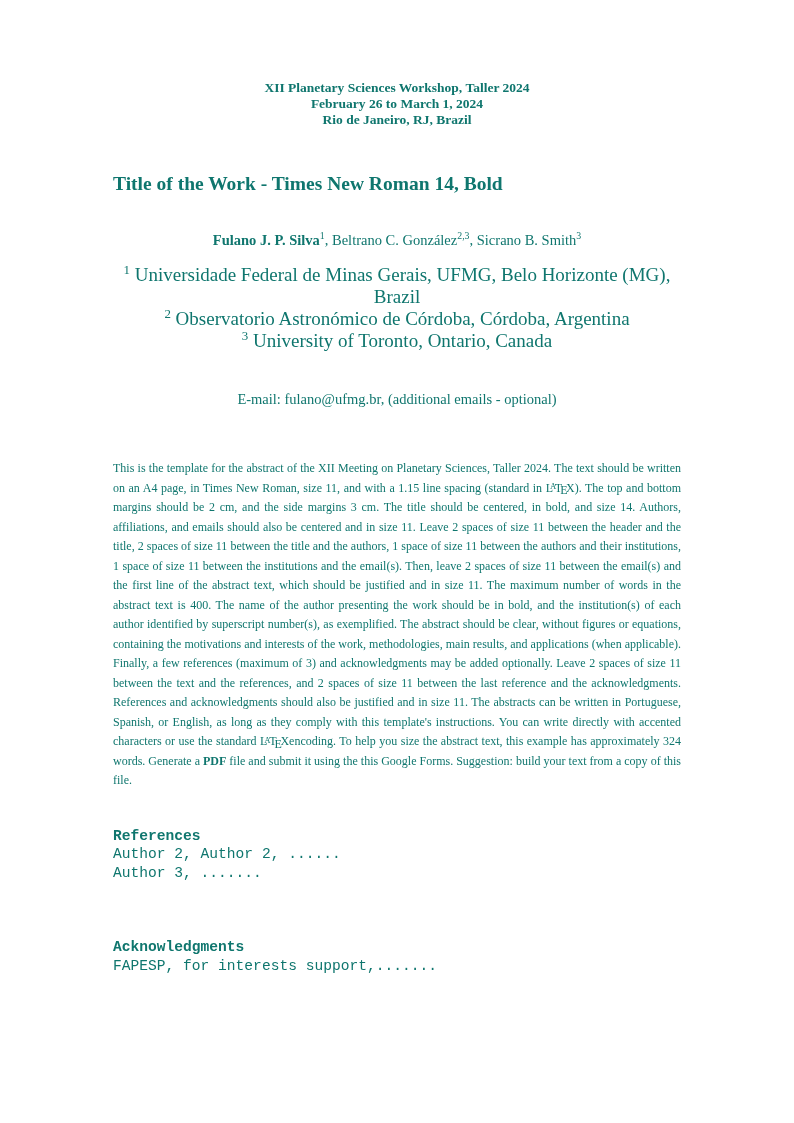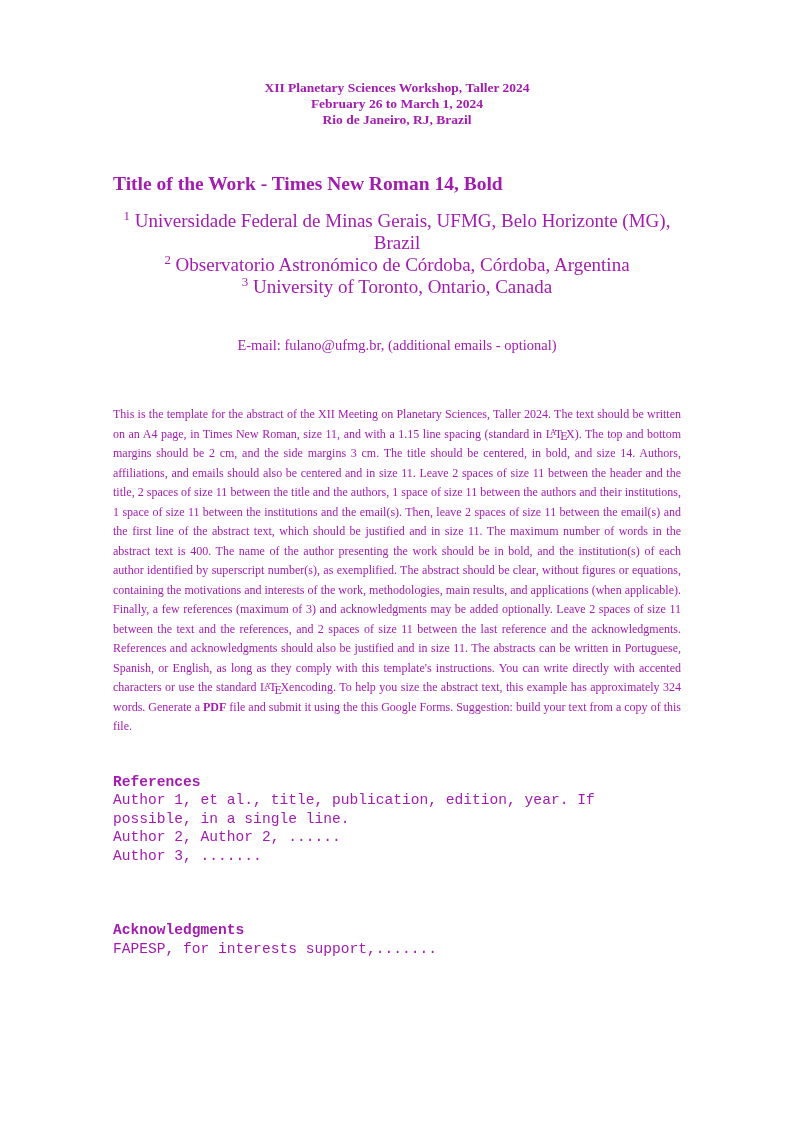--- a/index.html
+++ b/index.html
@@ -7,21 +7,21 @@
     padding: 0;
     background: #ffffff;
   }
   .page {
     position: relative;
     width: 794px;
     height: 1123px;
     margin: 0 auto;
     background: #ffffff;
     font-family: "Liberation Serif", "DejaVu Serif", serif;
-    color: #a21caf;
+    color: #0f766e;
     box-sizing: border-box;
     padding: 80px 113px 0 113px;
     overflow: hidden;
   }
   .header-block {
     text-align: center;
     font-weight: bold;
     font-size: 13.5px;
     line-height: 16px;
   }
@@ -95,34 +95,34 @@
 <div class="page">
 
   <div class="header-block">
     <div>XII Planetary Sciences Workshop, Taller 2024</div>
     <div>February 26 to March 1, 2024</div>
     <div>Rio de Janeiro, RJ, Brazil</div>
   </div>
 
   <div class="doc-title">Title of the Work - Times New Roman 14, Bold</div>
 
+  <div class="authors-line"><span class="seg-bold">Fulano J. P. Silva</span><sup>1</sup><span>, Beltrano C. González</span><sup>2,3</sup><span>, Sicrano B. Smith</span><sup>3</sup></div>
 
   <div class="affiliations">
     <div><sup>1</sup> <span>Universidade Federal de Minas Gerais, UFMG, Belo Horizonte (MG), Brazil</span></div>
     <div><sup>2</sup> <span>Observatorio Astronómico de Córdoba, Córdoba, Argentina</span></div>
     <div><sup>3</sup> <span>University of Toronto, Ontario, Canada</span></div>
   </div>
 
   <div class="email-line">E-mail: fulano@ufmg.br, (additional emails - optional)</div>
 
   <div class="abstract"><span>This is the template for the abstract of the XII Meeting on Planetary Sciences, Taller 2024. The text should be written on an A4 page, in Times New Roman, size 11, and with a 1.15 line spacing (standard in </span><span class="latex-logo"><span>L</span><span class="latex-a">A</span><span>T</span><span class="latex-e">E</span><span>X</span></span><span>). The top and bottom margins should be 2 cm, and the side margins 3 cm. The title should be centered, in bold, and size 14. Authors, affiliations, and emails should also be centered and in size 11. Leave 2 spaces of size 11 between the header and the title, 2 spaces of size 11 between the title and the authors, 1 space of size 11 between the authors and their institutions, 1 space of size 11 between the institutions and the email(s). Then, leave 2 spaces of size 11 between the email(s) and the first line of the abstract text, which should be justified and in size 11. The maximum number of words in the abstract text is 400. The name of the author presenting the work should be in bold, and the institution(s) of each author identified by superscript number(s), as exemplified. The abstract should be clear, without figures or equations, containing the motivations and interests of the work, methodologies, main results, and applications (when applicable). Finally, a few references (maximum of 3) and acknowledgments may be added optionally. Leave 2 spaces of size 11 between the text and the references, and 2 spaces of size 11 between the last reference and the acknowledgments. References and acknowledgments should also be justified and in size 11. The abstracts can be written in Portuguese, Spanish, or English, as long as they comply with this template's instructions. You can write directly with accented characters or use the standard </span><span class="latex-logo"><span>L</span><span class="latex-a">A</span><span>T</span><span class="latex-e">E</span><span>X</span></span><span>encoding. To help you size the abstract text, this example has approximately 324 words. Generate a </span><span class="seg-bold">PDF</span><span> file and submit it using the this Google Forms. Suggestion: build your text from a copy of this file.</span></div>
 
   <div class="section references">
     <div class="section-heading">References</div>
-    <div>Author 1, et al., title, publication, edition, year. If possible, in a single line.</div>
     <div>Author 2, Author 2, ......</div>
     <div>Author 3, .......</div>
   </div>
 
   <div class="section acknowledgments">
     <div class="section-heading">Acknowledgments</div>
     <div>FAPESP, for interests support,.......</div>
   </div>
 
 </div>

